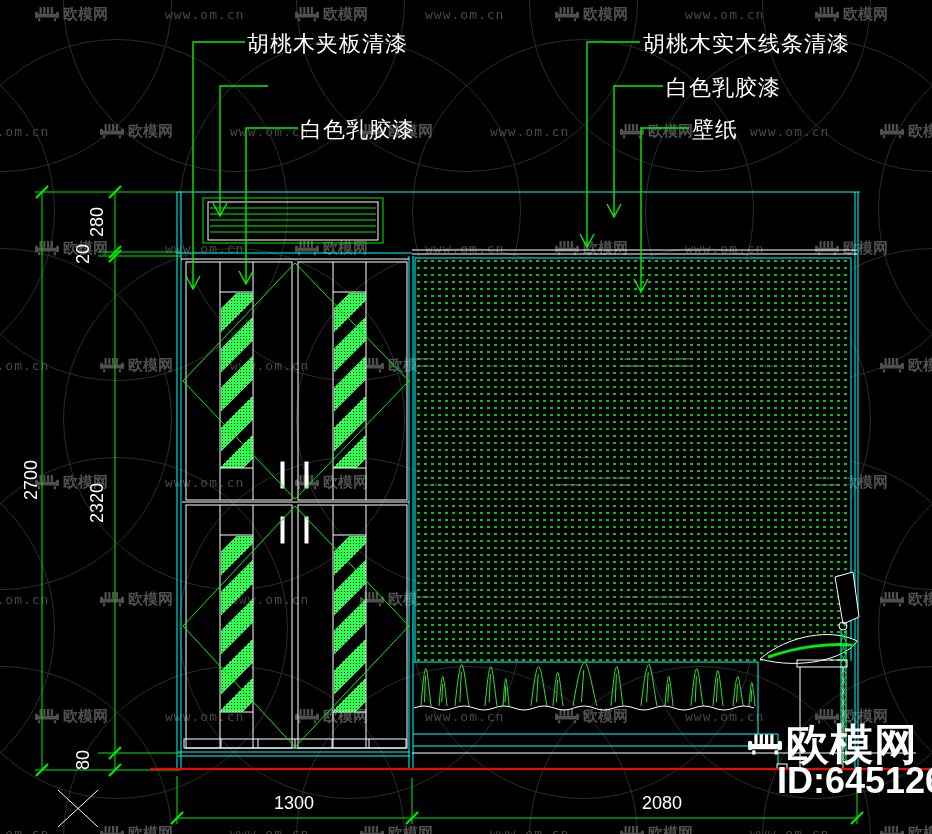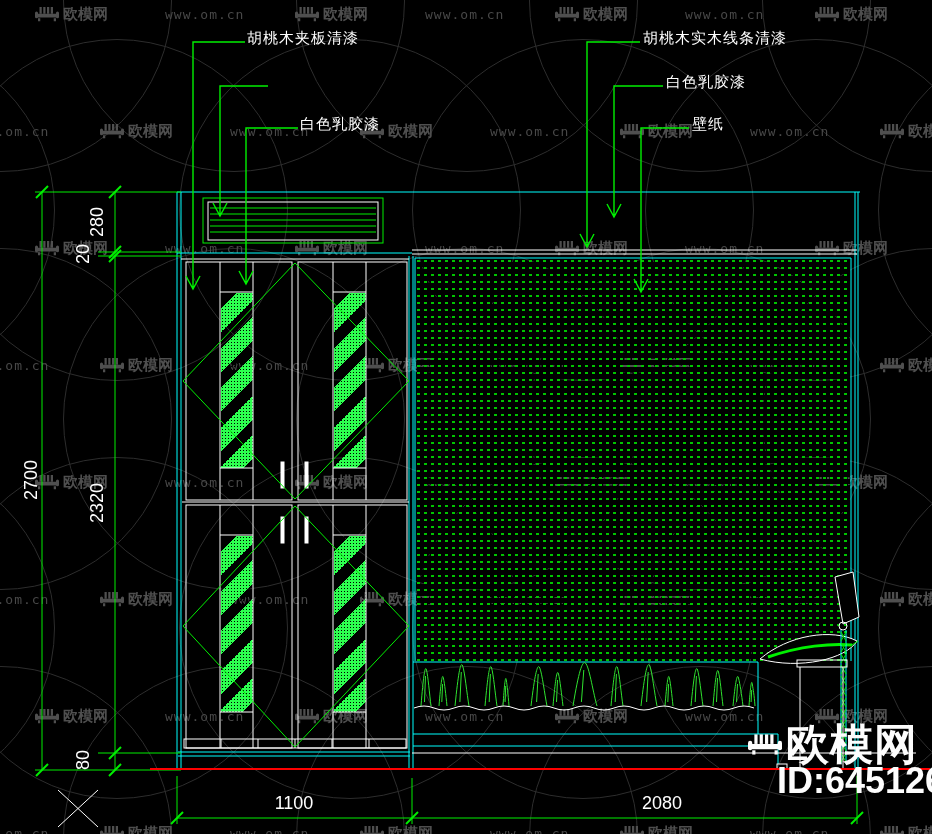--- a/index.html
+++ b/index.html
@@ -20,21 +20,21 @@
       radial-gradient(#000 38%, transparent 40%) 0 0/3px 3px,
       repeating-linear-gradient(135deg, transparent 0 11px, #2dff4f 11px 28px);}
   .wallpaper{position:absolute;left:417px;top:260px;width:433px;height:401px;
     background:
       repeating-linear-gradient(to bottom, transparent 0 2px, #000 2px 7px),
       repeating-linear-gradient(to right, #00c400 0 3px, transparent 3px 7px);}
   
   .draw{position:absolute;left:0;top:0;z-index:3;}
   
   .txt-layer{position:absolute;inset:0;z-index:4;}
-  .callout{position:absolute;color:#fff;font-size:15px;letter-spacing:1px;white-space:nowrap;}
+  .callout{position:absolute;color:#fff;font-size:22px;letter-spacing:1px;white-space:nowrap;}
   .dim{position:absolute;color:#fff;font-size:18px;white-space:nowrap;
        transform:translate(-50%,-50%);}
   .dim.rot{transform:translate(-50%,-50%) rotate(-90deg);}
   
   .badge{position:absolute;inset:0;z-index:5;}
   .logo-row{position:absolute;left:748px;top:716px;display:flex;align-items:center;gap:4px;color:#fdfdfd;}
   .logo-brand{font-size:43px;font-weight:bold;letter-spacing:1px;color:#fdfdfd;white-space:nowrap;}
   .logo-id{position:absolute;left:777px;top:760px;font-size:36px;font-weight:bold;color:#fdfdfd;white-space:nowrap;}
 </style>
 </head>
@@ -716,21 +716,21 @@
     <div class="callout" style="left:300px;top:115px">白色乳胶漆</div>
     <div class="callout" style="left:666px;top:73px">白色乳胶漆</div>
     <div class="callout" style="left:643px;top:29px">胡桃木实木线条清漆</div>
     <div class="callout" style="left:692px;top:115px">壁纸</div>
 
     <div class="dim rot" style="left:97px;top:222px">280</div>
     <div class="dim rot" style="left:83px;top:254px">20</div>
     <div class="dim rot" style="left:31px;top:480px">2700</div>
     <div class="dim rot" style="left:97px;top:503px">2320</div>
     <div class="dim rot" style="left:83px;top:760px">80</div>
-    <div class="dim" style="left:294px;top:803px">1100</div>
+    <div class="dim" style="left:294px;top:803px">1300</div>
     <div class="dim" style="left:662px;top:803px">2080</div>
   </div>
 
   <div class="badge">
     <div class="logo-row">
       <svg width="34" height="22" viewBox="0 0 32 20" fill="#fdfdfd">
         <rect x="6" y="0" width="3" height="9"></rect>
           <rect x="11" y="0" width="3" height="9"></rect>
         <rect x="16" y="0" width="3" height="9"></rect>
           <rect x="21" y="0" width="3" height="9"></rect>

